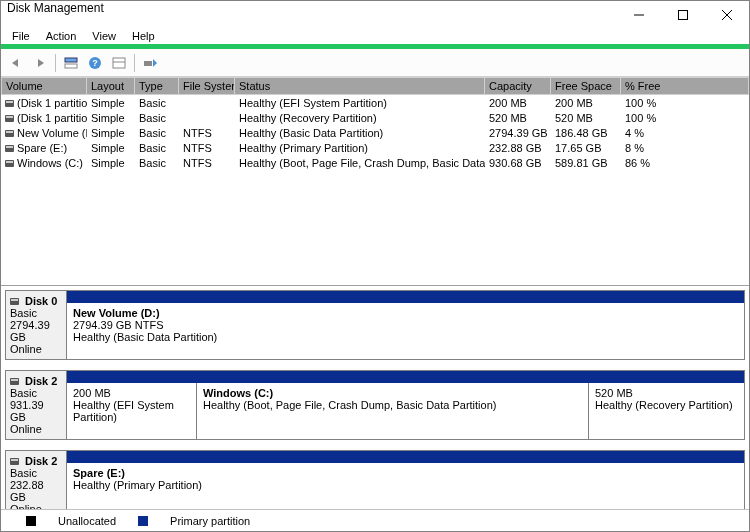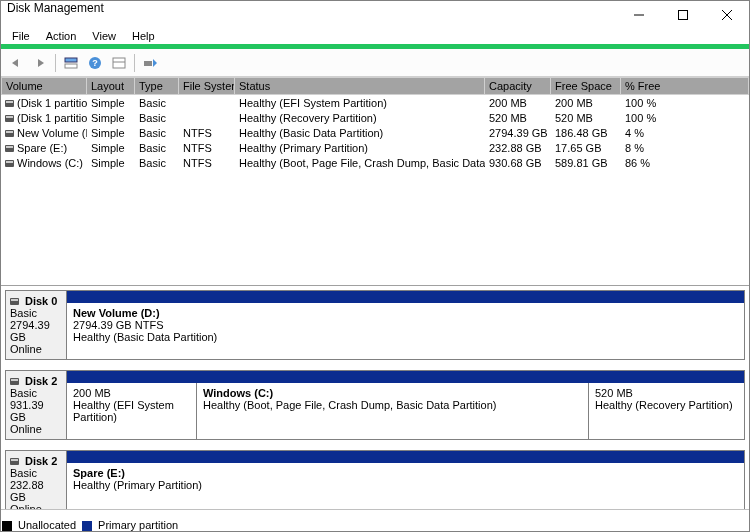--- a/index.html
+++ b/index.html
@@ -29,21 +29,21 @@
   .diskrow { display:flex; margin:4px 4px 10px 4px; }
   .diskinfo { width:62px; min-width:62px; border:1px solid #808080; background:#f0f0f0; padding:4px 4px; }
   .diskinfo .dname{font-weight:bold; display:flex; align-items:center; gap:3px;}
   .diskblocks { flex:1; display:flex; flex-direction:column; border:1px solid #808080; border-left:none; }
   .bluebar { height:12px; background:#0b2c8f; }
   .parts { flex:1; display:flex; min-height:52px;}
   .part { border-right:1px solid #808080; padding:4px 6px; background:#fff; display:flex; flex-direction:column; }
   .part:last-child{border-right:none;}
   .part .pname{font-weight:bold;}
   
-  .legend { height:22px; border-top:1px solid #c0c0c0; display:flex; align-items:flex-end; padding-left:1px; gap:6px; font-size:11px;}
+  .legend { height:22px; border-top:1px solid #c0c0c0; display:flex; align-items:center; padding-left:25px; gap:22px; font-size:11px;}
   .sw{width:10px;height:10px;display:inline-block;}
 </style>
 </head>
 <body>
 
 <div class="window">
   <div class="titlebar">
     <span class="title">Disk Management</span>
     <div class="ctrl">
         <svg width="10" height="10">

